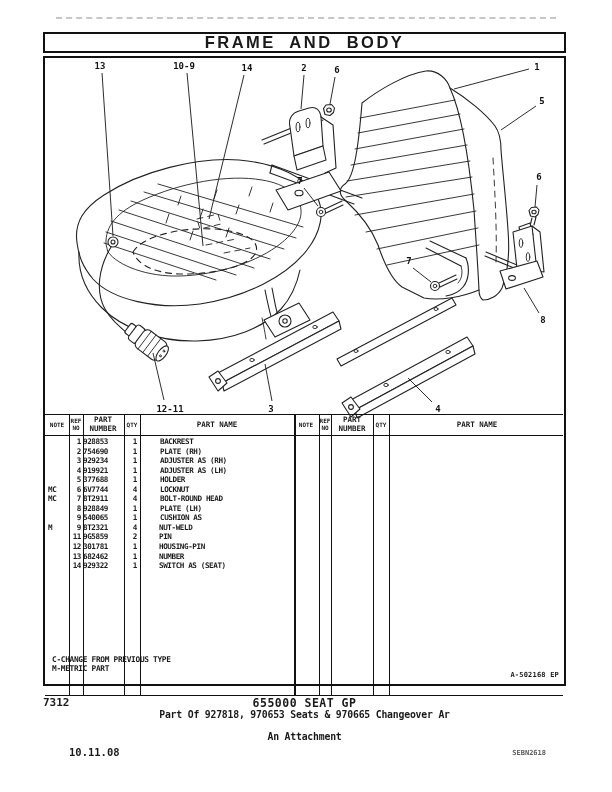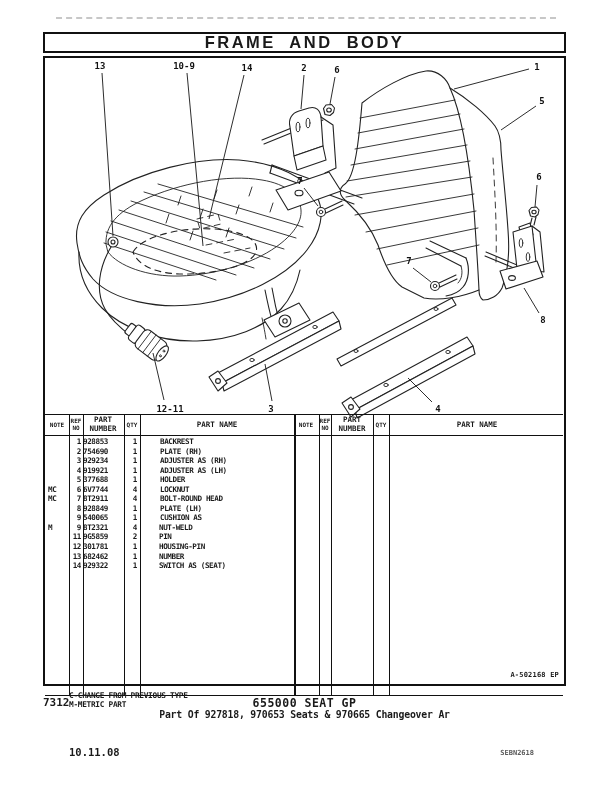--- a/index.html
+++ b/index.html
@@ -43,32 +43,32 @@
   .cell{font-size:7.6px;font-weight:bold;letter-spacing:-0.4px;white-space:nowrap;overflow:visible;line-height:1;}
   .c-note{padding-left:3px;}
   .c-ref{text-align:right;padding-right:2px;}
   .c-part{}
   .c-qty{text-align:right;padding-right:3px;}
   .c-name{padding-left:20px;}
   .c-name.indent{padding-left:19px;}
 
   
   .legend{position:absolute;left:0;top:594px;right:0;height:31px;font-weight:bold;}
-  .legend .note-line{position:absolute;left:24px;font-size:7.8px;letter-spacing:-0.3px;margin-top:36px;}
+  .legend .note-line{position:absolute;left:7px;font-size:7.8px;letter-spacing:-0.3px;}
   .legend .n0{top:3px;} .legend .n1{top:12px;}
   .drawing-code{position:absolute;right:5px;top:19px;font-size:7px;letter-spacing:0.2px;}
 
   
   .footer{position:absolute;left:43px;top:688px;width:523px;height:62px;font-weight:bold;margin-top:8px;}
   .form-number{position:absolute;left:0;top:0;font-size:11px;}
   .assembly-title{position:absolute;left:0;right:0;top:0;text-align:center;font-size:11.5px;letter-spacing:0.5px;}
   .desc{position:absolute;left:0;right:0;text-align:center;font-size:9.8px;letter-spacing:-0.2px;}
   .d0{top:12.5px;} .d1{top:23.5px;} .d2{top:34.5px;}
   .pub-date{position:absolute;left:26px;top:50px;font-size:10.5px;}
-  .pub-number{position:absolute;right:32px;top:53px;font-size:7px;color:#5a5a5a;}
+  .pub-number{position:absolute;right:20px;top:53px;font-size:7px;color:#5a5a5a;}
 </style>
 </head>
 <body>
 
 <div class="sheet">
   <div class="scan-line"></div>
 
   <div class="title-box">
     <span>FRAME AND BODY</span>
   </div>
@@ -471,16 +471,17 @@
       <div class="note-line n0">C-CHANGE FROM PREVIOUS TYPE</div>
       <div class="note-line n1">M-METRIC PART</div>
       <div class="drawing-code">A-502168 EP</div>
     </div>
   </div>
 
   <div class="footer">
     <div class="form-number">7312</div>
     <div class="assembly-title">655000 SEAT GP</div>
     <div class="desc d0">Part Of 927818, 970653 Seats &amp; 970665 Changeover Ar</div>
+    <div class="desc d2">An Attachment</div>
     <div class="pub-date">10.11.08</div>
     <div class="pub-number">SEBN2618</div>
   </div>
 </div>
 
 </body></html>

